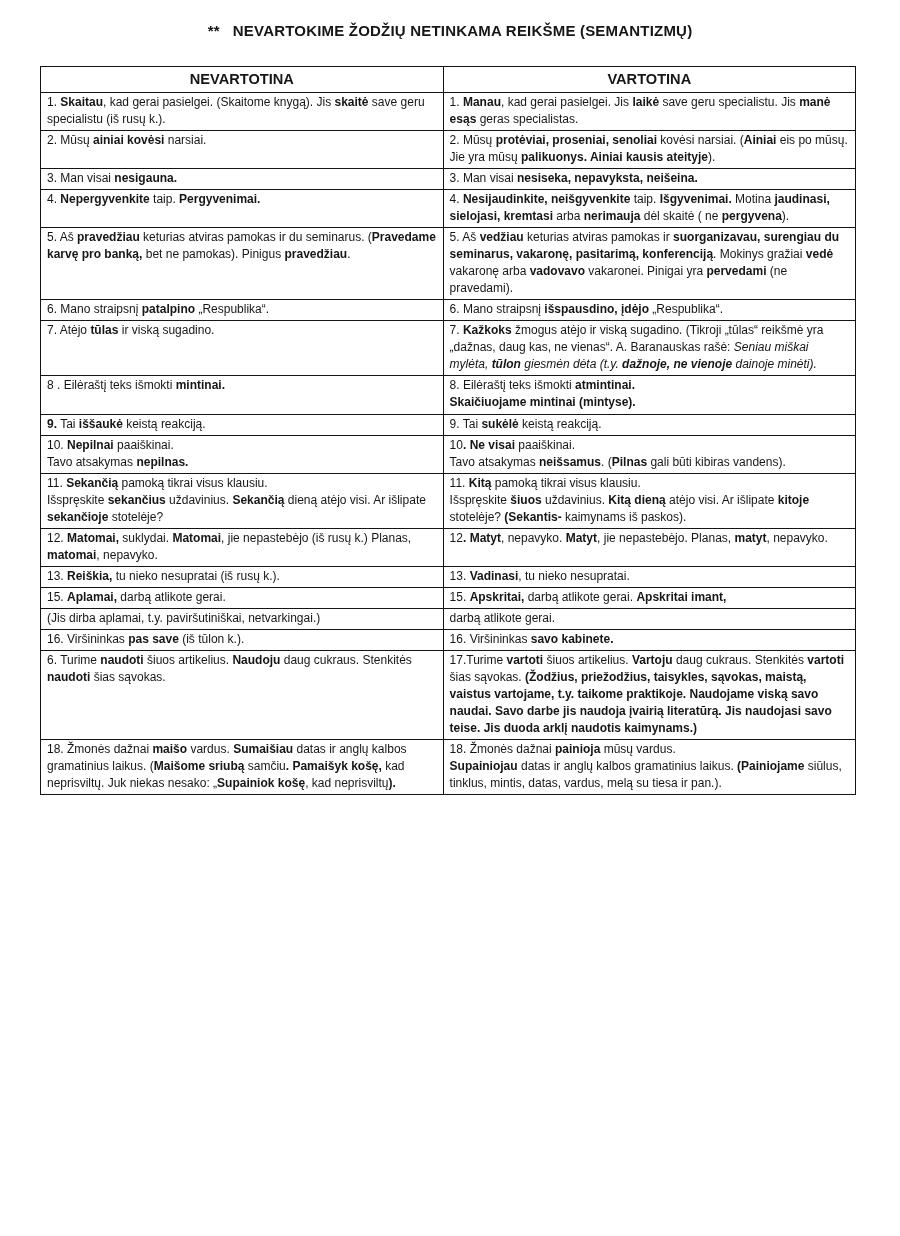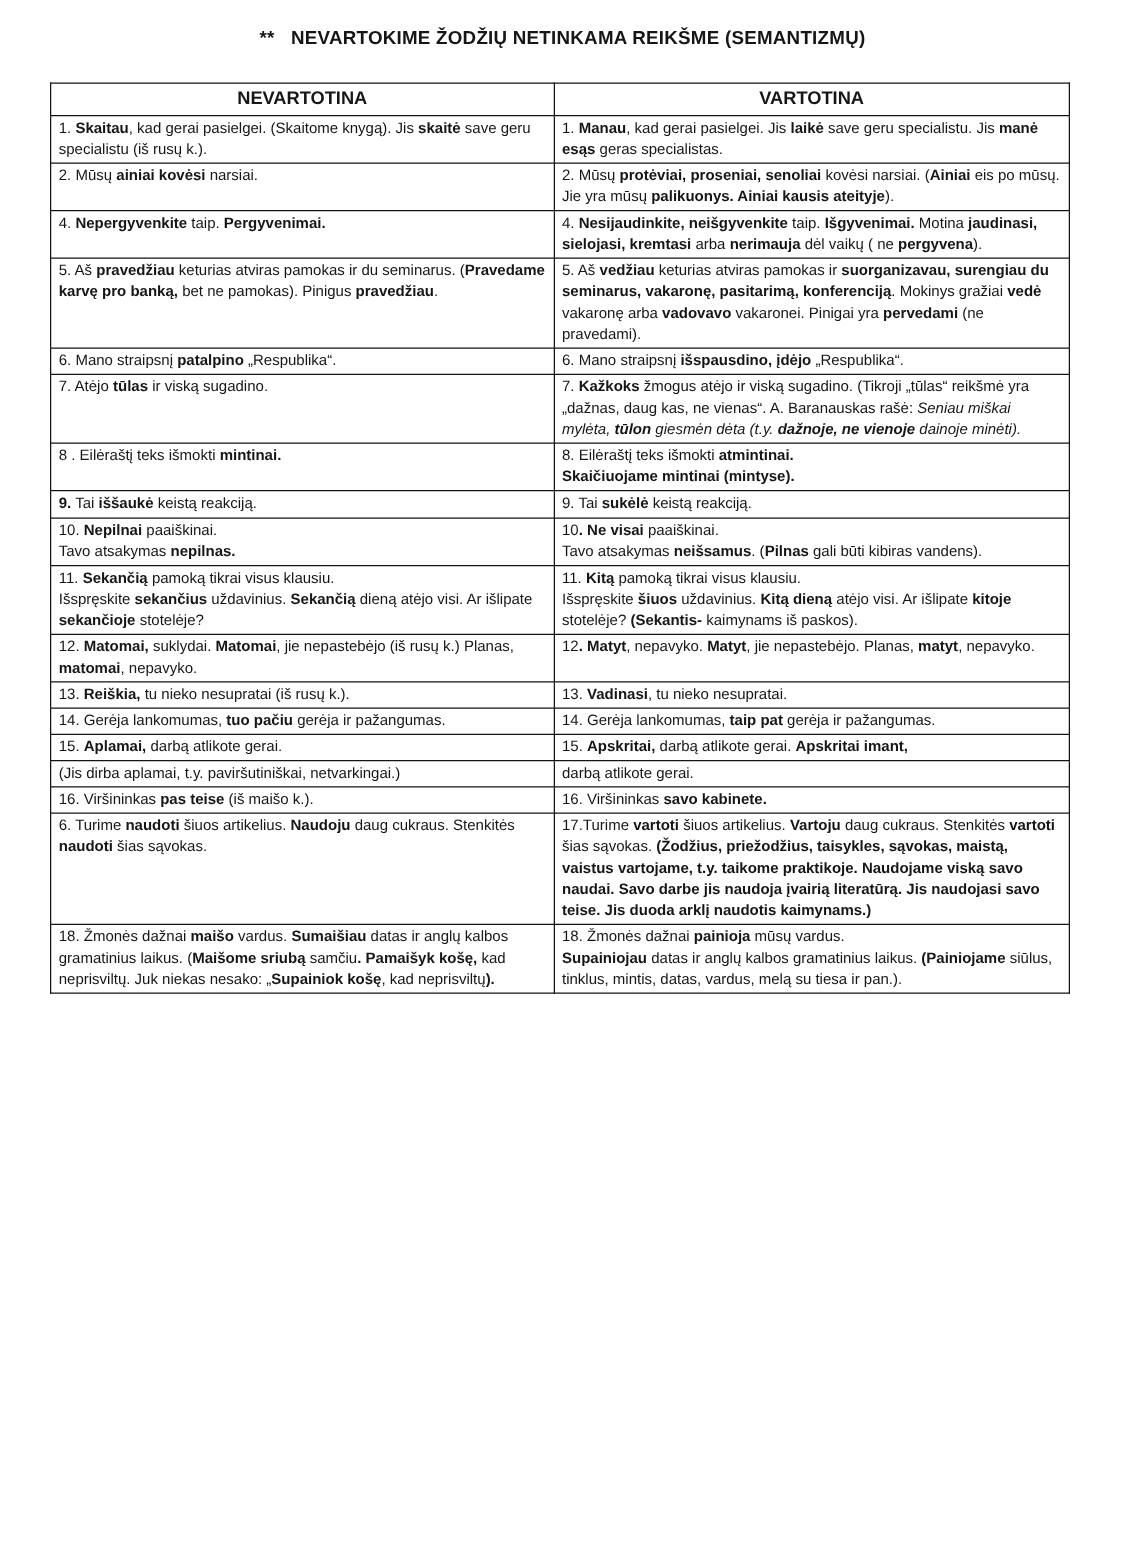--- a/index.html
+++ b/index.html
@@ -55,22 +55,26 @@
     <tbody>
         <tr>
           <td><span>1. </span><span class="b">Skaitau</span><span>, kad gerai pasielgei. (Skaitome knygą). Jis </span><span class="b">skaitė</span><span> save geru specialistu (iš rusų k.).</span></td>
           <td><span>1. </span><span class="b">Manau</span><span>, kad gerai pasielgei. Jis </span><span class="b">laikė</span><span> save geru specialistu. Jis </span><span class="b">manė esąs</span><span> geras specialistas.</span></td>
         </tr>
         <tr>
           <td><span>2.  Mūsų </span><span class="b">ainiai kovėsi</span><span> narsiai.</span></td>
           <td><span>2. Mūsų </span><span class="b">protėviai, proseniai, senoliai</span><span> kovėsi narsiai. (</span><span class="b">Ainiai</span><span> eis po mūsų. Jie yra mūsų </span><span class="b">palikuonys. Ainiai kausis ateityje</span><span>).</span></td>
         </tr>
         <tr>
+          <td><span>3. Man visai </span><span class="b">nesigauna.</span></td>
+          <td><span>3. Man visai </span><span class="b">nesiseka, nepavyksta, neišeina.</span></td>
+        </tr>
+        <tr>
           <td><span>4. </span><span class="b">Nepergyvenkite</span><span> taip. </span><span class="b">Pergyvenimai.</span></td>
-          <td><span>4. </span><span class="b">Nesijaudinkite, neišgyvenkite</span><span> taip. </span><span class="b">Išgyvenimai.</span><span> Motina </span><span class="b">jaudinasi, sielojasi, kremtasi</span><span> arba </span><span class="b">nerimauja</span><span> dėl vaikų ( ne </span><span class="b">pergyvena</span><span>).</span></td>
+          <td><span>4. </span><span class="b">Nesijaudinkite, neišgyvenkite</span><span> taip. </span><span class="b">Išgyvenimai.</span><span> Motina </span><span class="b">jaudinasi, sielojasi, kremtasi</span><span> arba </span><span class="b">nerimauja</span><span> dėl skaitė ( ne </span><span class="b">pergyvena</span><span>).</span></td>
         </tr>
         <tr>
           <td><span>5. Aš </span><span class="b">pravedžiau</span><span> keturias atviras pamokas ir du seminarus. (</span><span class="b">Pravedame karvę pro banką,</span><span> bet ne pamokas). Pinigus </span><span class="b">pravedžiau</span><span>.</span></td>
           <td><span>5. Aš </span><span class="b">vedžiau</span><span> keturias atviras pamokas ir </span><span class="b">suorganizavau, surengiau du seminarus, vakaronę, pasitarimą, konferenciją</span><span>. Mokinys gražiai </span><span class="b">vedė</span><span> vakaronę arba </span><span class="b">vadovavo</span><span> vakaronei. Pinigai yra </span><span class="b">pervedami</span><span> (ne pravedami).</span></td>
         </tr>
         <tr>
           <td><span>6. Mano straipsnį </span><span class="b">patalpino</span><span> „Respublika“.</span></td>
           <td><span>6. Mano straipsnį </span><span class="b">išspausdino, įdėjo</span><span> „Respublika“.</span></td>
         </tr>
         <tr>
@@ -95,33 +99,29 @@
         </tr>
         <tr>
           <td><span>12. </span><span class="b">Matomai,</span><span> suklydai. </span><span class="b">Matomai</span><span>, jie nepastebėjo (iš rusų k.) Planas, </span><span class="b">matomai</span><span>, nepavyko.</span></td>
           <td><span>12</span><span class="b">. Matyt</span><span>, nepavyko. </span><span class="b">Matyt</span><span>, jie nepastebėjo. Planas, </span><span class="b">matyt</span><span>, nepavyko.</span></td>
         </tr>
         <tr>
           <td><span>13. </span><span class="b">Reiškia,</span><span> tu nieko nesupratai (iš rusų k.).</span></td>
           <td><span>13. </span><span class="b">Vadinasi</span><span>, tu nieko nesupratai.</span></td>
         </tr>
         <tr>
-          <td><span>14. Gerėja lankomumas, </span><span class="b">tuo pačiu</span><span> gerėja ir pažangumas.</span></td>
-          <td><span>14. Gerėja lankomumas, </span><span class="b">taip pat</span><span> gerėja ir pažangumas.</span></td>
-        </tr>
-        <tr>
           <td><span>15. </span><span class="b">Aplamai,</span><span> darbą atlikote gerai.</span></td>
           <td><span>15. </span><span class="b">Apskritai,</span><span> darbą atlikote gerai. </span><span class="b">Apskritai imant,</span></td>
         </tr>
         <tr>
           <td><span>(Jis dirba aplamai, t.y. paviršutiniškai, netvarkingai.)</span></td>
           <td><span>darbą atlikote gerai.</span></td>
         </tr>
         <tr>
-          <td><span>16. Viršininkas </span><span class="b">pas teise</span><span> (iš maišo k.).</span></td>
+          <td><span>16. Viršininkas </span><span class="b">pas save</span><span> (iš tūlon k.).</span></td>
           <td><span>16. Viršininkas </span><span class="b">savo kabinete.</span></td>
         </tr>
         <tr>
           <td><span>6. Turime </span><span class="b">naudoti</span><span> šiuos artikelius. </span><span class="b">Naudoju</span><span> daug cukraus. Stenkitės </span><span class="b">naudoti</span><span> šias sąvokas.</span></td>
           <td><span>17.Turime </span><span class="b">vartoti</span><span> šiuos artikelius. </span><span class="b">Vartoju</span><span> daug cukraus. Stenkitės </span><span class="b">vartoti</span><span> šias sąvokas. </span><span class="b">(Žodžius, priežodžius, taisykles, sąvokas, maistą, vaistus </span><span class="b u">vartojame</span><span class="b">, t.y. taikome praktikoje. </span><span class="b u">Naudojame</span><span class="b"> viską savo naudai. Savo darbe jis naudoja įvairią literatūrą. Jis naudojasi savo teise. Jis duoda arklį naudotis kaimynams.)</span></td>
         </tr>
         <tr>
           <td><span>18. Žmonės dažnai </span><span class="b">maišo</span><span> vardus. </span><span class="b">Sumaišiau</span><span> datas ir anglų kalbos gramatinius laikus. (</span><span class="b">Maišome sriubą</span><span> samčiu</span><span class="b">. Pamaišyk košę,</span><span> kad neprisviltų. Juk niekas nesako: „</span><span class="b">Supainiok košę</span><span>, kad neprisviltų</span><span class="b">).</span></td>
           <td><span>18. Žmonės dažnai </span><span class="b">painioja</span><span> mūsų vardus.</span><br><span class="b">Supainiojau</span><span> datas ir anglų kalbos gramatinius laikus. </span><span class="b">(Painiojame</span><span> siūlus, tinklus, mintis, datas, vardus, melą su tiesa ir pan.).</span></td>
         </tr>

